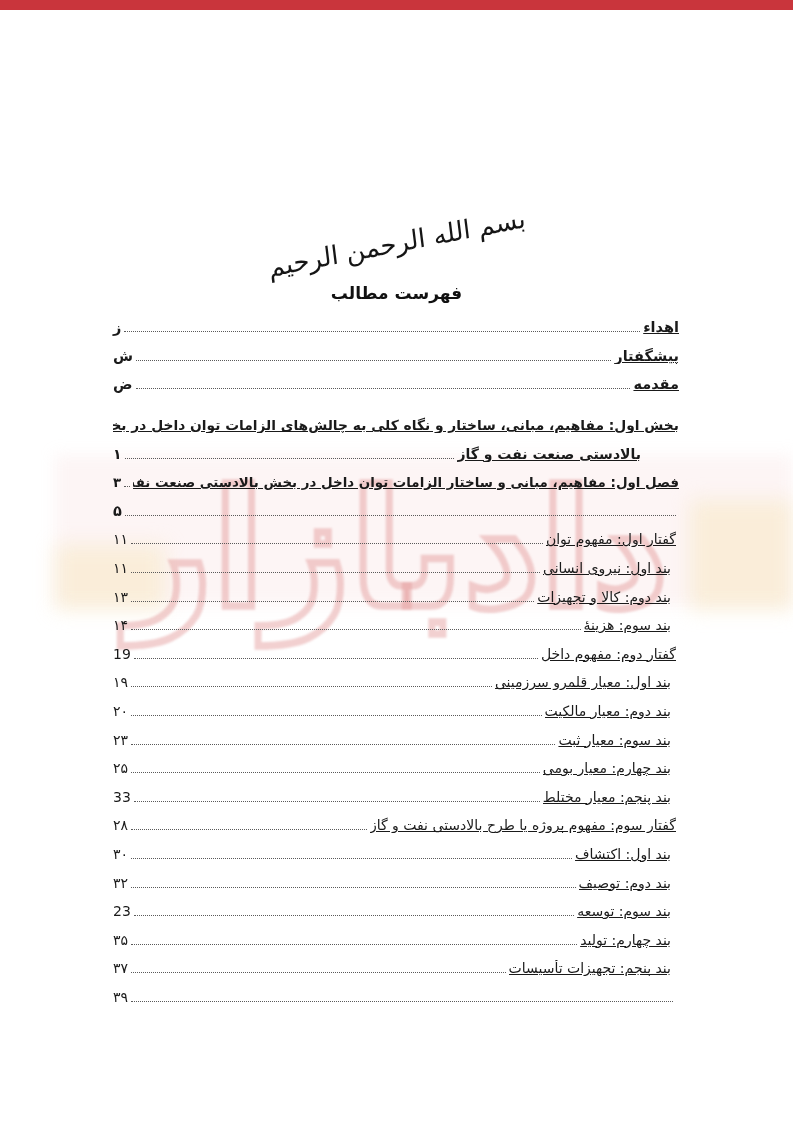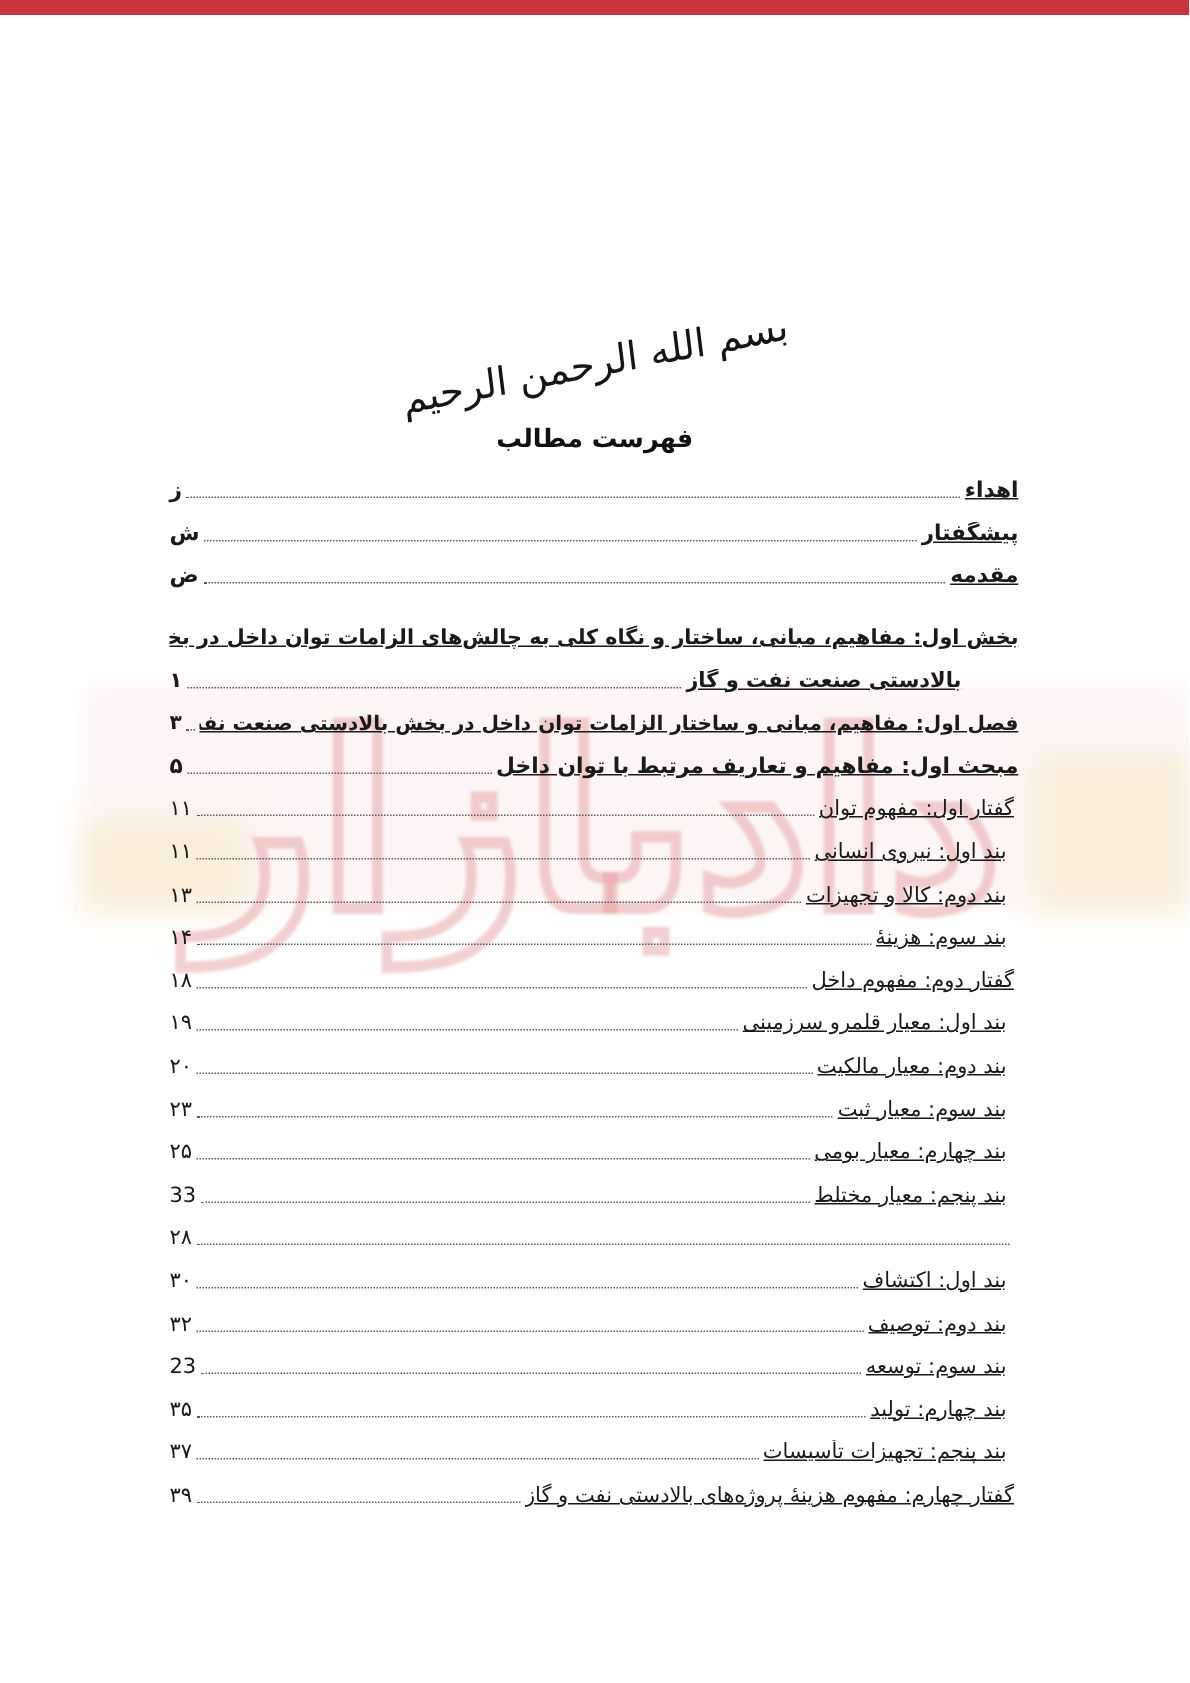--- a/index.html
+++ b/index.html
@@ -119,21 +119,20 @@
         <span class="t">بالادستی صنعت نفت و گاز</span>
         <span class="dots"></span>
         <span class="p">۱</span>
       </div>
       <div class="row l-fasl">
         <span class="t">فصل اول: مفاهیم، مبانی و ساختار الزامات توان داخل در بخش بالادستی صنعت نفت و گاز</span>
         <span class="dots"></span>
         <span class="p">۳</span>
       </div>
       <div class="row l-mabhas">
-        <span class="t">مبحث اول: مفاهیم و تعاریف مرتبط با توان داخل</span>
         <span class="dots"></span>
         <span class="p">۵</span>
       </div>
       <div class="row l-goftar">
         <span class="t">گفتار اول: مفهوم توان</span>
         <span class="dots"></span>
         <span class="p">۱۱</span>
       </div>
       <div class="row l-band">
         <span class="t">بند اول: نیروی انسانی</span>
@@ -146,21 +145,21 @@
         <span class="p">۱۳</span>
       </div>
       <div class="row l-band">
         <span class="t">بند سوم: هزینۀ</span>
         <span class="dots"></span>
         <span class="p">۱۴</span>
       </div>
       <div class="row l-goftar">
         <span class="t">گفتار دوم: مفهوم داخل</span>
         <span class="dots"></span>
-        <span class="p">۱۸</span>
+        <span class="p">19</span>
       </div>
       <div class="row l-band">
         <span class="t">بند اول: معیار قلمرو سرزمینی</span>
         <span class="dots"></span>
         <span class="p">۱۹</span>
       </div>
       <div class="row l-band">
         <span class="t">بند دوم: معیار مالکیت</span>
         <span class="dots"></span>
         <span class="p">۲۰</span>
@@ -174,20 +173,21 @@
         <span class="t">بند چهارم: معیار بومی</span>
         <span class="dots"></span>
         <span class="p">۲۵</span>
       </div>
       <div class="row l-band">
         <span class="t">بند پنجم: معیار مختلط</span>
         <span class="dots"></span>
         <span class="p">33</span>
       </div>
       <div class="row l-goftar">
+        <span class="t">گفتار سوم: مفهوم پروژه یا طرح بالادستی نفت و گاز</span>
         <span class="dots"></span>
         <span class="p">۲۸</span>
       </div>
       <div class="row l-band">
         <span class="t">بند اول: اکتشاف</span>
         <span class="dots"></span>
         <span class="p">۳۰</span>
       </div>
       <div class="row l-band">
         <span class="t">بند دوم: توصیف</span>
@@ -203,19 +203,18 @@
         <span class="t">بند چهارم: تولید</span>
         <span class="dots"></span>
         <span class="p">۳۵</span>
       </div>
       <div class="row l-band">
         <span class="t">بند پنجم: تجهیزات تأسیسات</span>
         <span class="dots"></span>
         <span class="p">۳۷</span>
       </div>
       <div class="row l-goftar">
-        <span class="t">گفتار چهارم: مفهوم هزینۀ پروژه‌های بالادستی نفت و گاز</span>
         <span class="dots"></span>
         <span class="p">۳۹</span>
       </div>
     </div>
 
 </div>
 
 </body></html>

